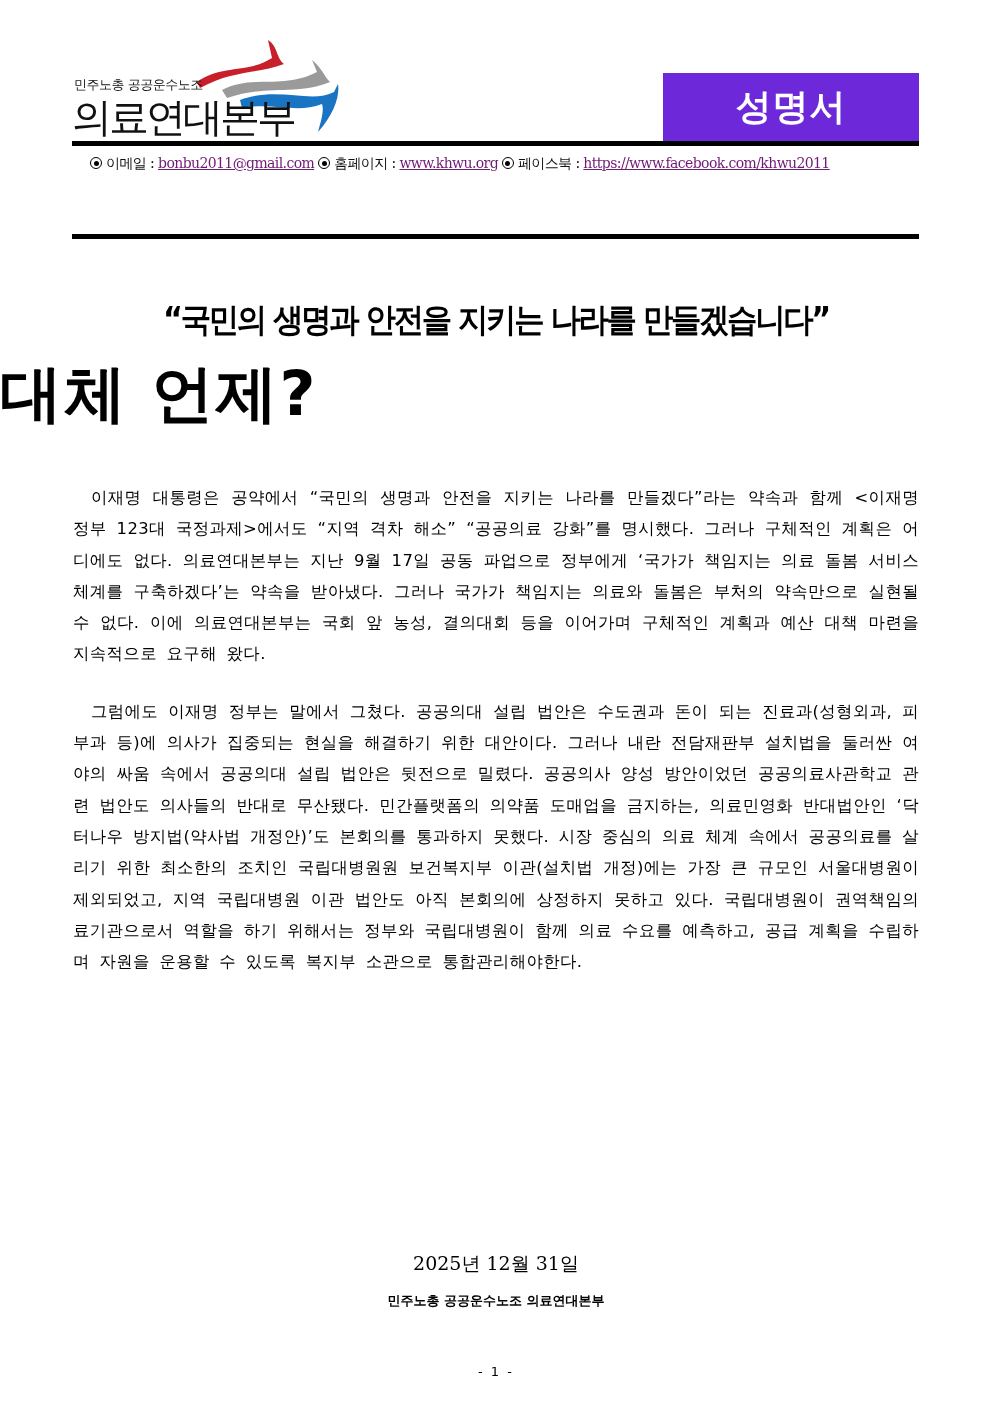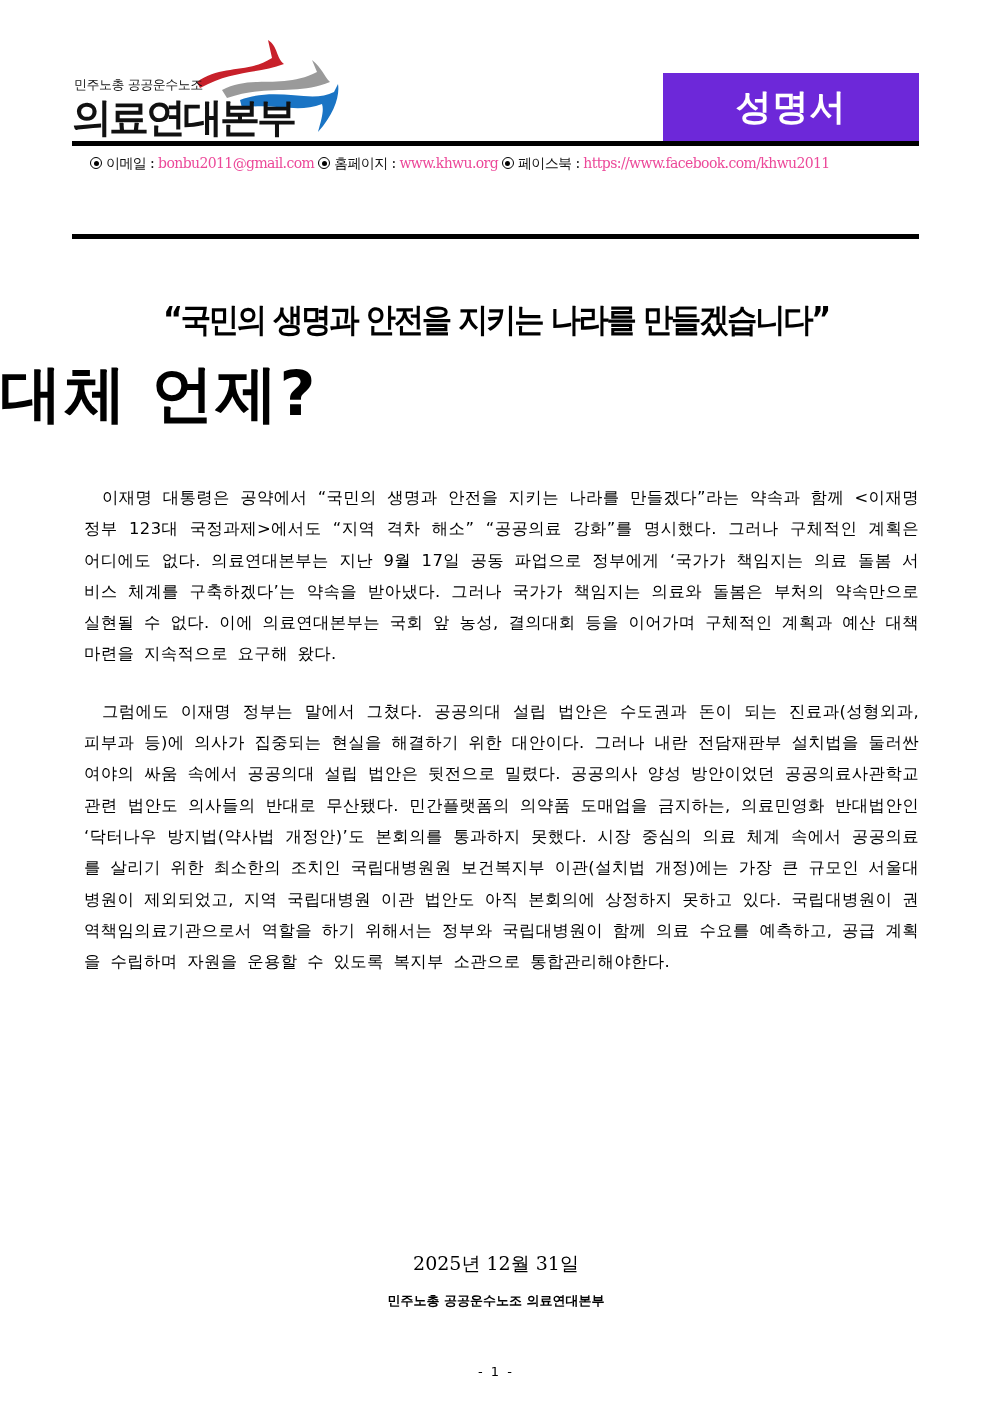--- a/index.html
+++ b/index.html
@@ -3,44 +3,44 @@
 <meta charset="utf-8">
 <style>
   html, body { margin: 0; padding: 0; background: #ffffff; }
   body { width: 992px; height: 1403px; position: relative; overflow: hidden;
          font-family: "DejaVu Serif", "Liberation Serif", serif; color: #000; }
   .logo { position: absolute; left: 72px; top: 34px; width: 272px; height: 106px; }
   .logo svg { position: absolute; left: 0; top: 0; }
   .logo-sub { position: absolute; left: 2px; top: 42px; font-family: "DejaVu Sans", sans-serif;
               font-size: 13px; letter-spacing: -0.5px; color: #111; white-space: nowrap; }
   .logo-main { position: absolute; left: 0; top: 56px; font-family: "DejaVu Sans", sans-serif;
-               font-size: 40px; font-weight: bold; letter-spacing: -3px; color: #111; white-space: nowrap; }
+               font-size: 40px; font-weight: normal; letter-spacing: -3px; color: #111; white-space: nowrap; }
   .doc-type { position: absolute; left: 663px; top: 73px; width: 256px; height: 68px;
               background: #6d28d9; color: #fff; font-family: "DejaVu Sans", sans-serif;
               font-size: 36px; font-weight: bold; text-align: center; line-height: 68px; letter-spacing: 1px; }
   .rule-top { position: absolute; left: 72px; top: 141px; width: 847px; height: 5px; background: #000; }
   .rule-bottom { position: absolute; left: 72px; top: 234px; width: 847px; height: 5px; background: #000; }
   .info { position: absolute; left: 90px; top: 152px; font-family: "DejaVu Serif", serif;
           font-size: 14px; color: #111; letter-spacing: -0.6px; }
   .info-line { height: 27px; line-height: 22px; white-space: nowrap; }
   .bullet { display: inline-block; width: 10px; height: 10px; border: 1.2px solid #000; border-radius: 50%;
             position: relative; vertical-align: -1px; margin-right: 4px; }
   .bullet::after { content: ""; position: absolute; left: 2.5px; top: 2.5px; width: 5px; height: 5px;
                    background: #000; border-radius: 50%; }
-  .link { color: #ec4899; }
+  .link { color: #701a75; text-decoration: underline; }
   .title1 { position: absolute; left: 0; width: 992px; top: 298px; text-align: center;
             font-family: "DejaVu Sans", sans-serif; font-size: 33px; font-weight: bold;
             letter-spacing: -2.5px; transform: scaleX(0.92); }
   .title2 { position: absolute; left: 0; width: 787px; top: 352px; text-align: left;
             font-family: "DejaVu Sans", sans-serif; font-size: 62px; font-weight: bold;
             letter-spacing: 2px; }
   .body { position: absolute; left: 72px; top: 482px; width: 847px;
           font-family: "DejaVu Sans", sans-serif; font-size: 16.4px; line-height: 31.3px;
           text-align: justify; letter-spacing: 0.4px; word-spacing: 4px; }
-  .para { margin: 0 0 26px 12px; text-indent: 18px; }
+  .para { margin: 0 0 26px 1px; text-indent: 18px; }
   .sign-date { position: absolute; left: 0; width: 992px; top: 1251px; text-align: center;
                font-family: "DejaVu Serif", serif; font-size: 19px; }
   .sign-org { position: absolute; left: 0; width: 992px; top: 1292px; text-align: center;
               font-family: "DejaVu Serif", serif; font-size: 13px; font-weight: bold; }
   .page-num { position: absolute; left: 0; width: 992px; top: 1364px; text-align: center;
               font-family: "DejaVu Sans", sans-serif; font-size: 13px; letter-spacing: 2px; }
 </style>
 </head>
 <body>
 

